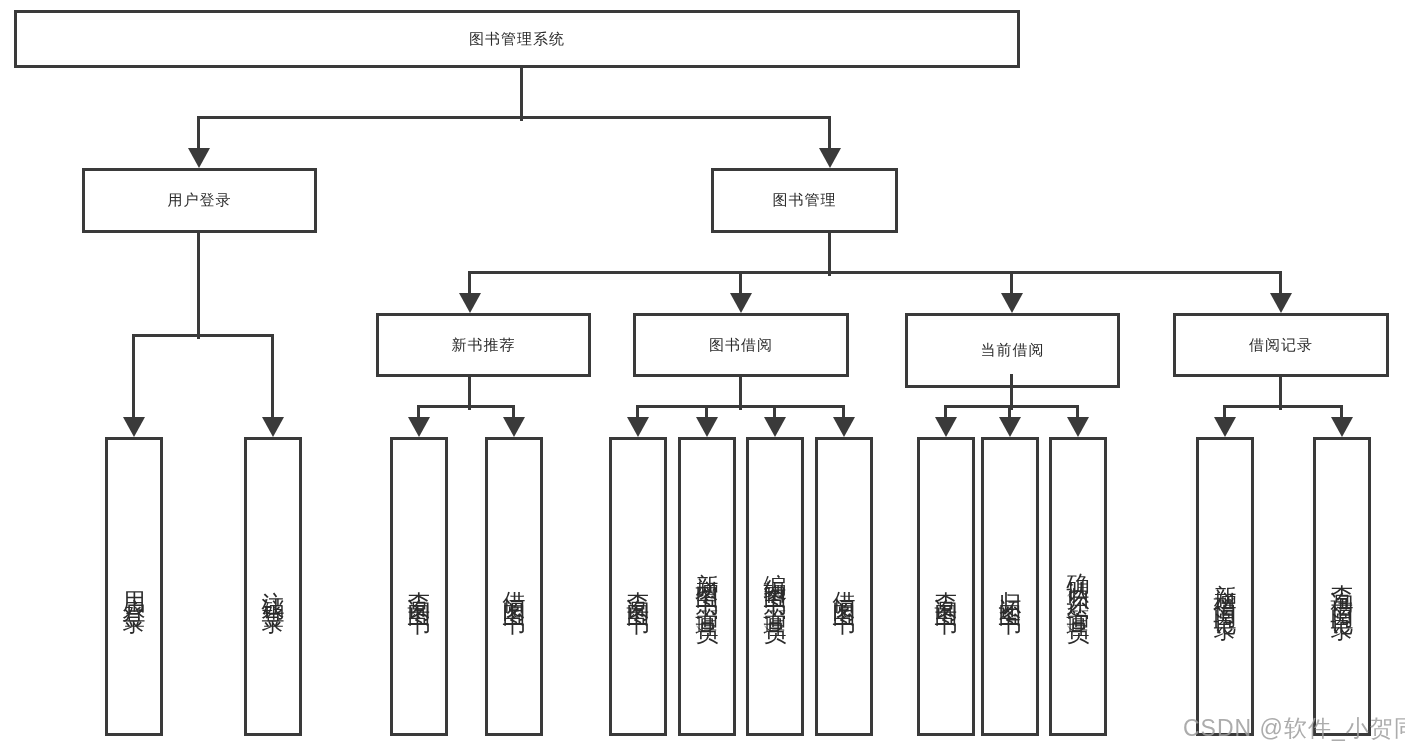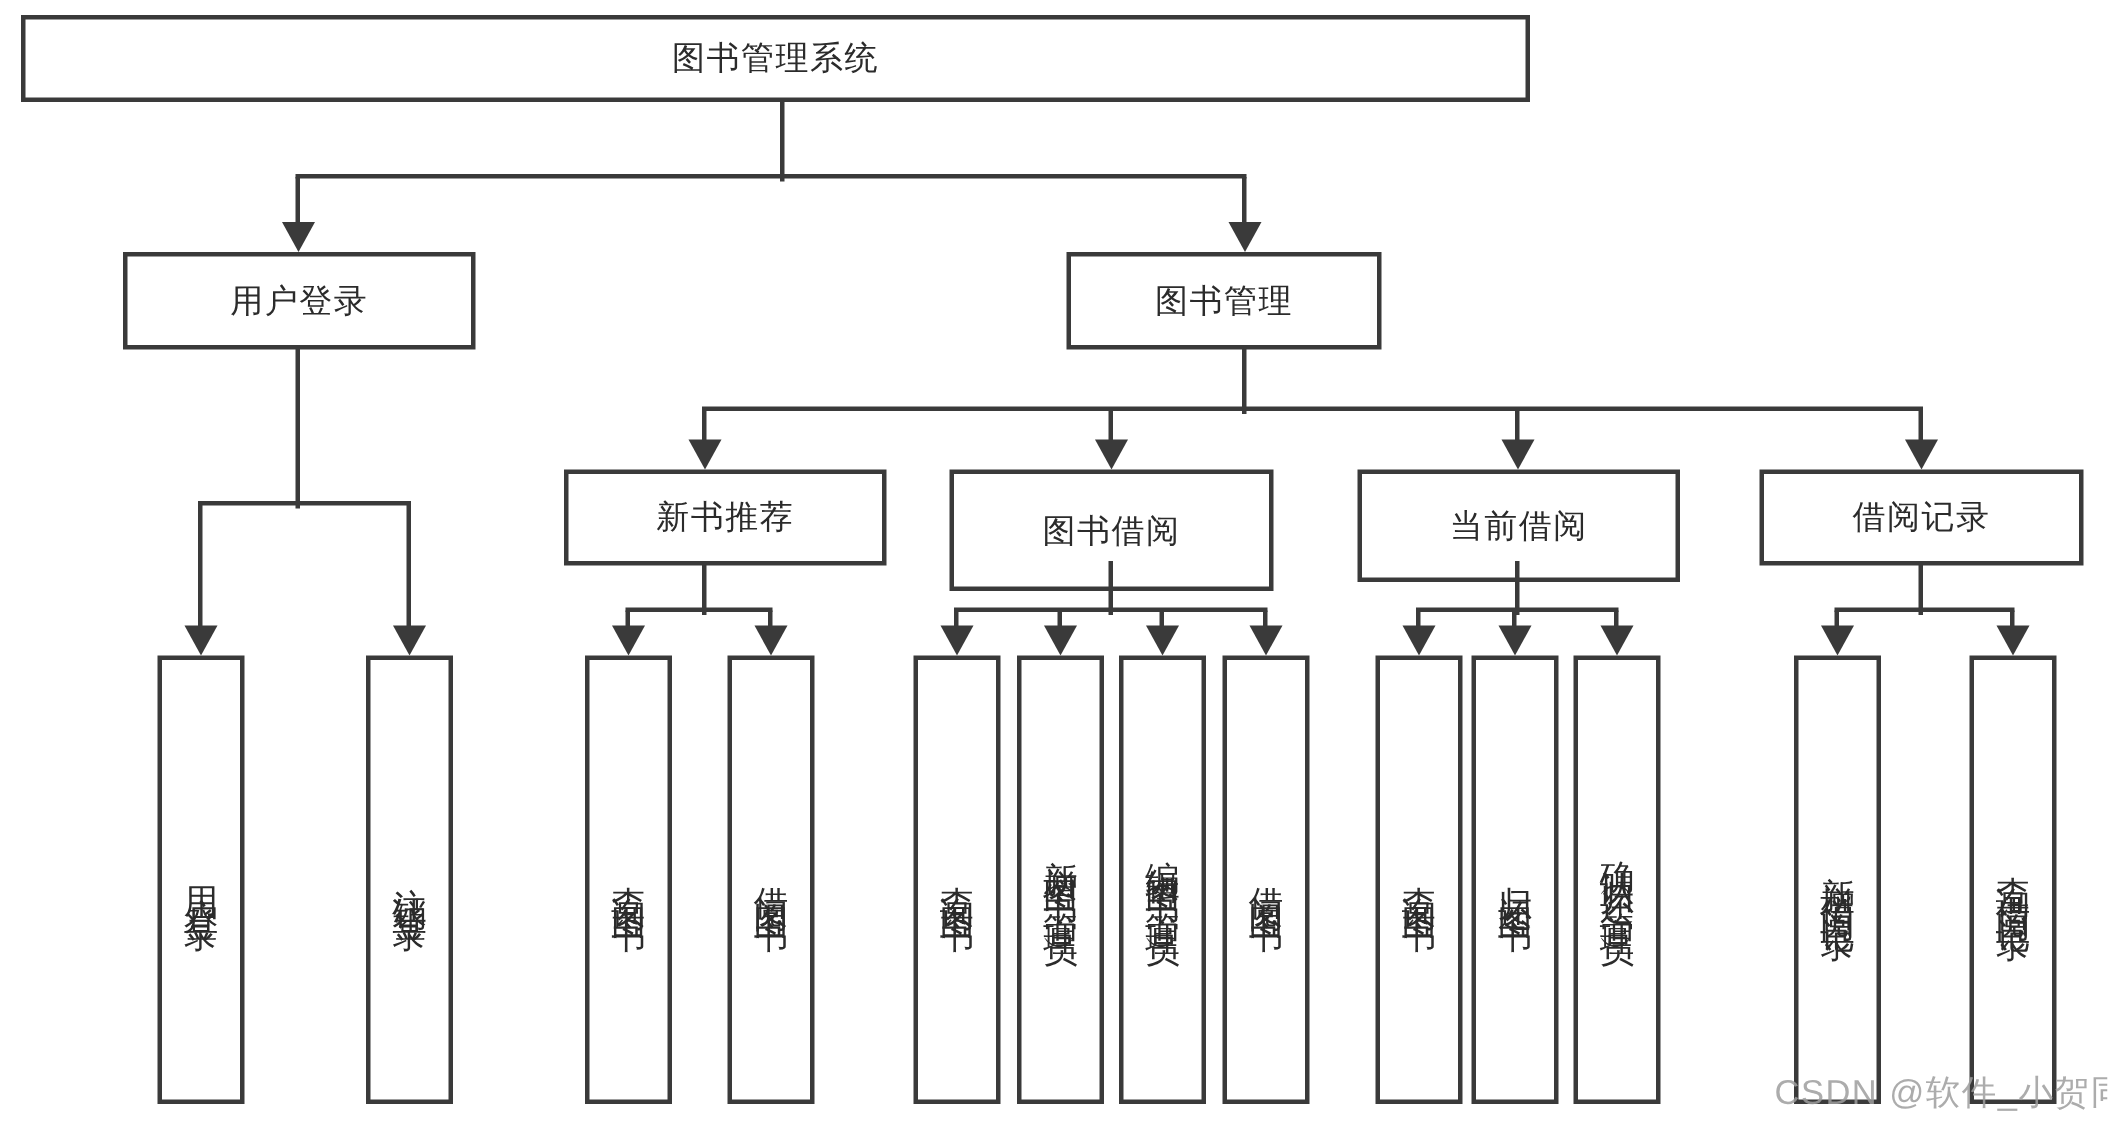--- a/index.html
+++ b/index.html
@@ -3,21 +3,21 @@
 <meta charset="utf-8">
 <style>
   html,body{margin:0;padding:0;background:#fff;}
   #canvas{
     position:relative;width:1405px;height:747px;background:#ffffff;
     font-family:"Liberation Sans",sans-serif;overflow:hidden;
   }
   .box{
     position:absolute;box-sizing:border-box;border:3px solid #3a3a3a;background:#fff;
     display:flex;align-items:center;justify-content:center;
-    color:#2b2b2b;font-size:22px;letter-spacing:1px;
+    color:#2b2b2b;font-size:15px;letter-spacing:1px;
   }
   .leaf{
     position:absolute;box-sizing:border-box;border:3px solid #3a3a3a;background:#fff;
     width:58px;height:299px;top:437px;
     display:flex;align-items:center;justify-content:center;
     color:#2b2b2b;font-size:23px;
   }
   .vtext{
     writing-mode:vertical-rl;text-orientation:mixed;line-height:1;letter-spacing:7px;
     white-space:nowrap;
@@ -40,28 +40,28 @@
 
 <div id="canvas">
 
   <div class="box" style="left:14px;top:10px;width:1006px;height:58px;">
     <span>图书管理系统</span>
   </div>
 
   <div class="box" style="left:82px;top:168px;width:235px;height:65px;">
     <span>用户登录</span>
   </div>
-  <div class="box" style="left:711px;top:168px;width:210px;height:65px;">
+  <div class="box" style="left:711px;top:168px;width:187px;height:65px;">
     <span>图书管理</span>
   </div>
 
   <div class="box" style="left:363px;top:313px;width:215px;height:64px;margin-left:13px;">
     <span>新书推荐</span>
   </div>
-  <div class="box" style="left:633px;top:313px;width:216px;height:81px;">
+  <div class="box" style="left:633px;top:313px;width:216px;height:64px;">
     <span>图书借阅</span>
   </div>
   <div class="box" style="left:905px;top:313px;width:215px;height:75px;">
     <span>当前借阅</span>
   </div>
   <div class="box" style="left:1173px;top:313px;width:216px;height:64px;">
     <span>借阅记录</span>
   </div>
 
   <div class="leaf" style="left:105px;">

